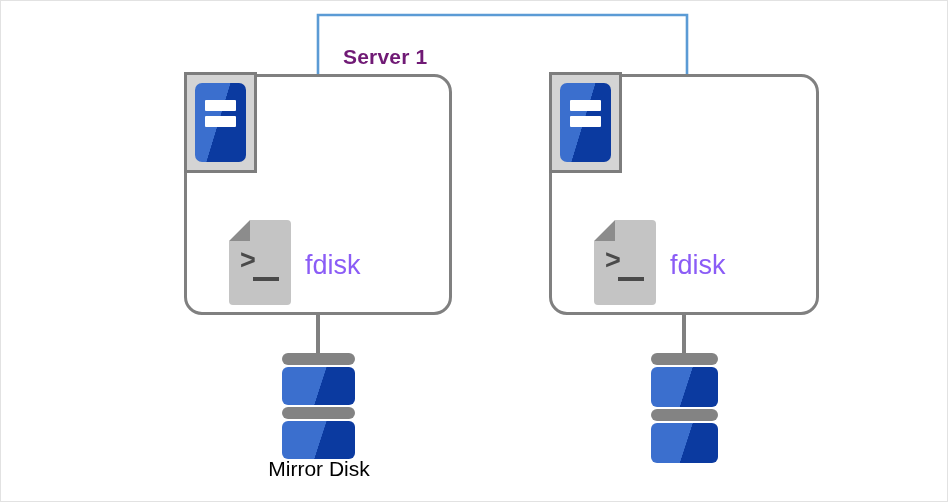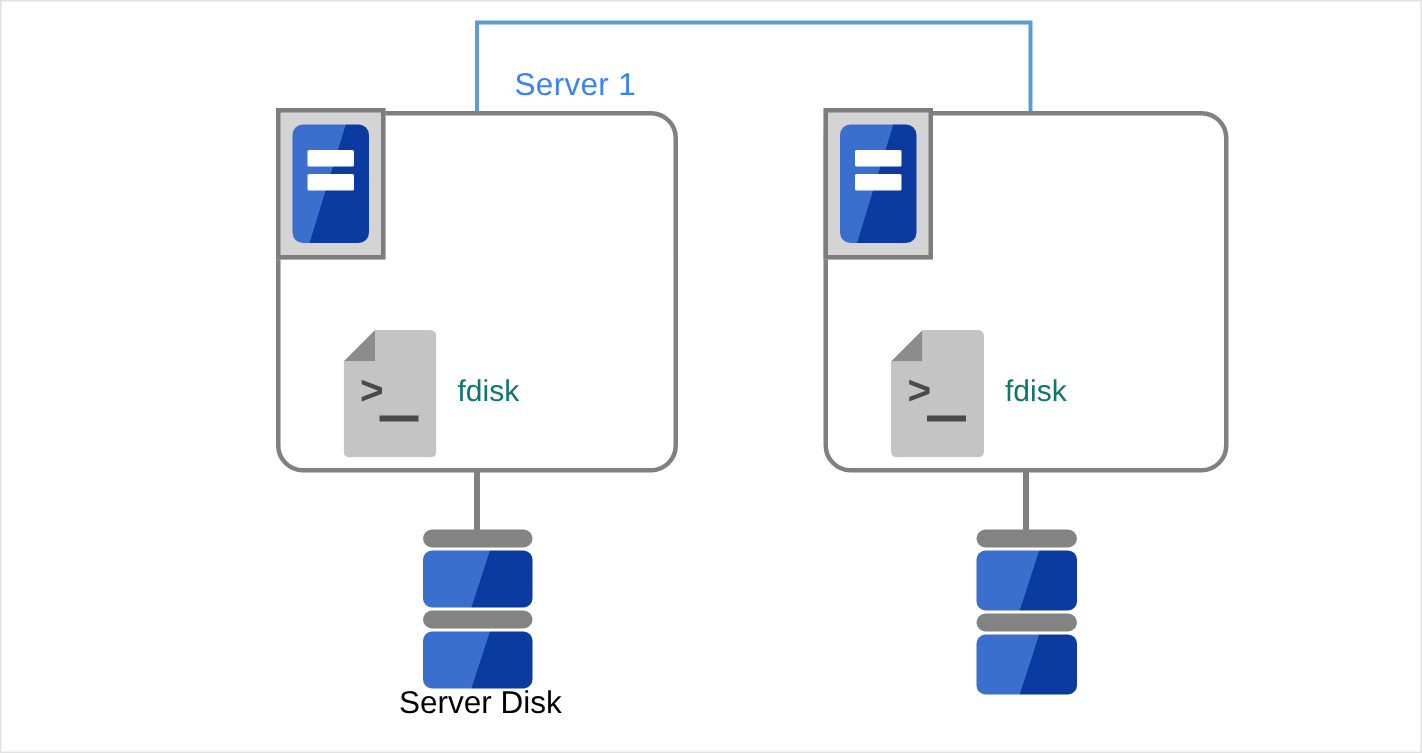--- a/index.html
+++ b/index.html
@@ -40,23 +40,24 @@
     background: #ffffff;
     box-sizing: border-box;
   }
   .server-box.s1 { left: 183px; top: 73px; width: 268px; height: 241px; }
   .server-box.s2 { left: 548px; top: 73px; width: 270px; height: 241px; }
 
   
   .server-label {
     position: absolute;
     font-size: 21px;
-    color: #3b82f6;
+    color: #701a75;
     white-space: nowrap;
     letter-spacing: 0.2px;
+    font-weight: bold;
   }
   .server-label.l1 { left: 342px; top: 44px; }
   .server-label.l2 { left: 706px; top: 44px; }
 
   
   .machine-icon {
     position: absolute;
     width: 73px;
     height: 101px;
     background: #d4d4d4;
@@ -123,22 +124,22 @@
     left: 24px;
     top: 57px;
     width: 26px;
     height: 4px;
     background: #4a4a4a;
   }
   .fdisk-text {
     position: absolute;
     left: 76px;
     top: 30px;
-    font-size: 20px;
-    color: #0f766e;
+    font-size: 27px;
+    color: #8b5cf6;
     white-space: nowrap;
   }
 
   
   .drop-line {
     position: absolute;
     width: 4px;
     background: #808080;
   }
   .drop-line.d1 { left: 315px; top: 313px; height: 42px; }
@@ -203,21 +204,21 @@
   </div>
 
   <div class="drop-line d1"></div>
 
   <div class="disk-stack k1">
     <div class="disk-plate"></div>
     <div class="disk-body"></div>
     <div class="disk-plate"></div>
     <div class="disk-body"></div>
   </div>
-  <div class="disk-label dl1">Server Disk</div>
+  <div class="disk-label dl1">Mirror Disk</div>
 
 
   <div class="server-box s2"></div>
 
   <div class="machine-icon m2">
     <div class="chassis">
       <div class="bar b1"></div>
       <div class="bar b2"></div>
     </div>
   </div>

